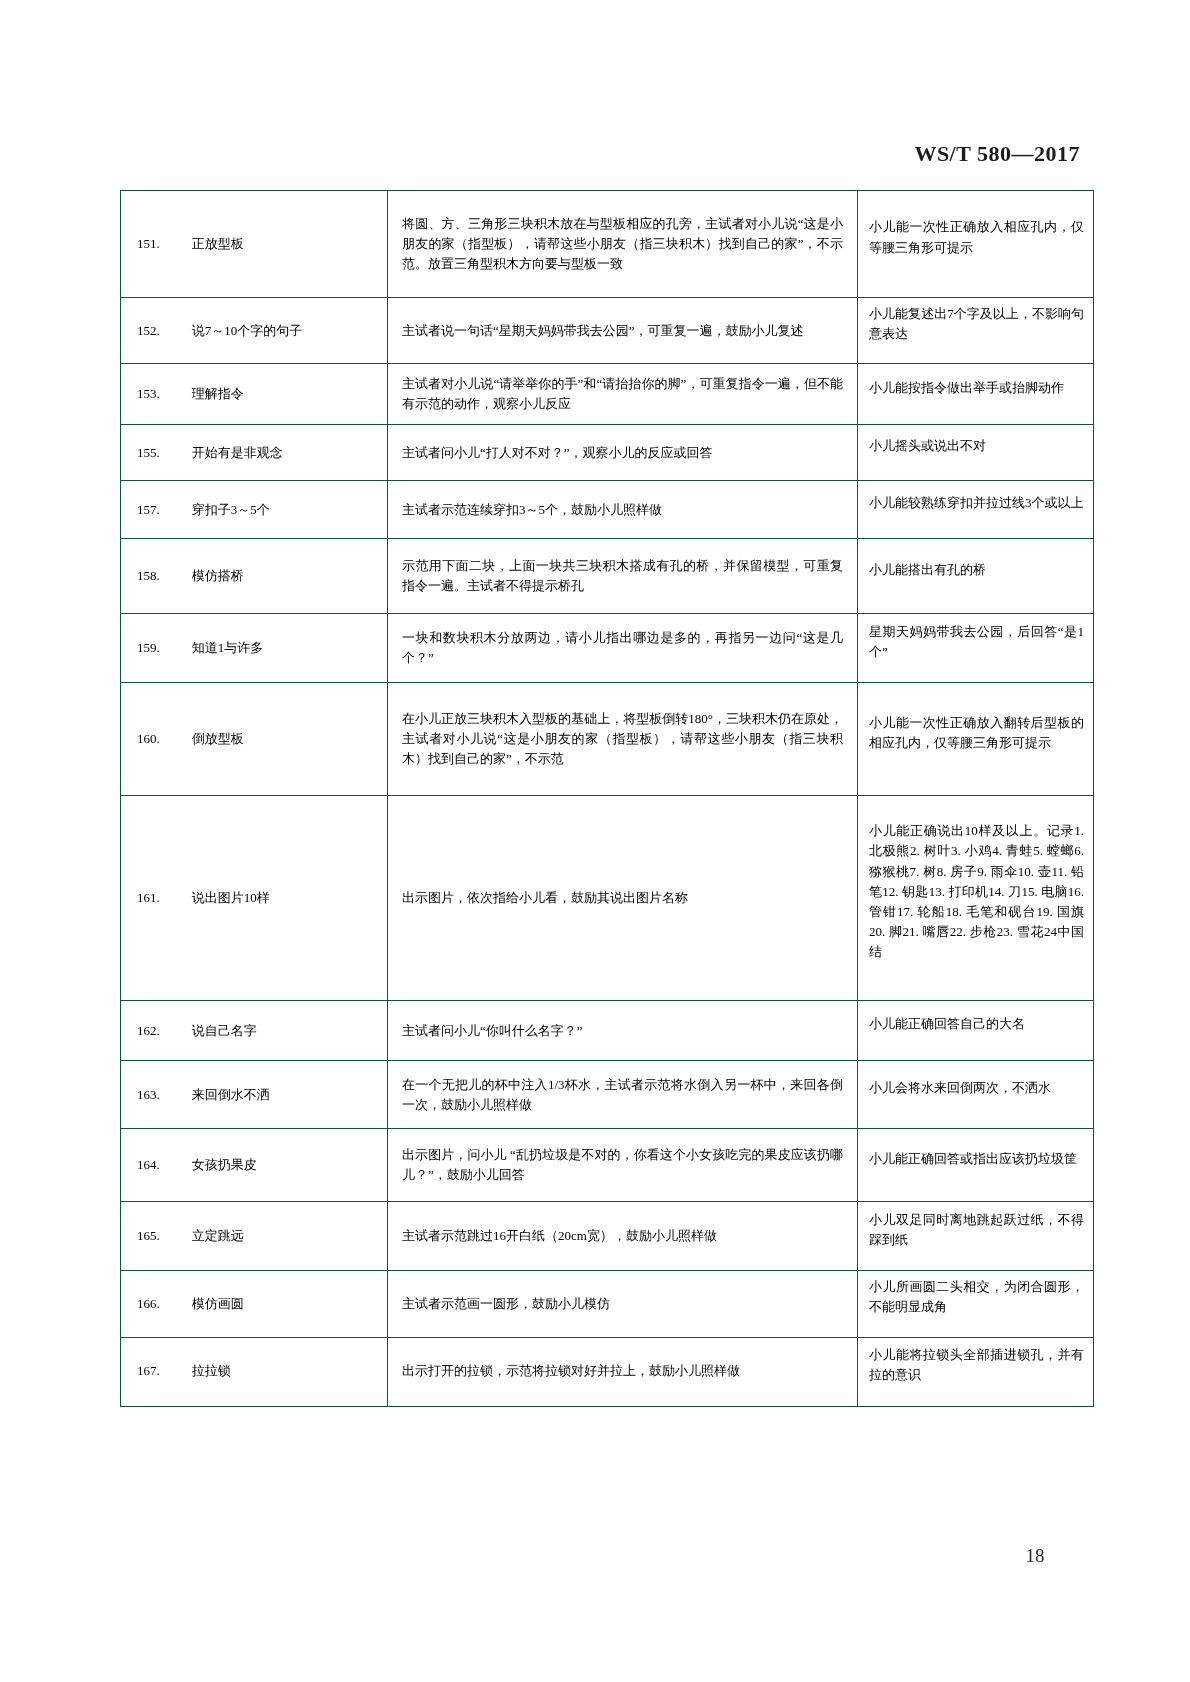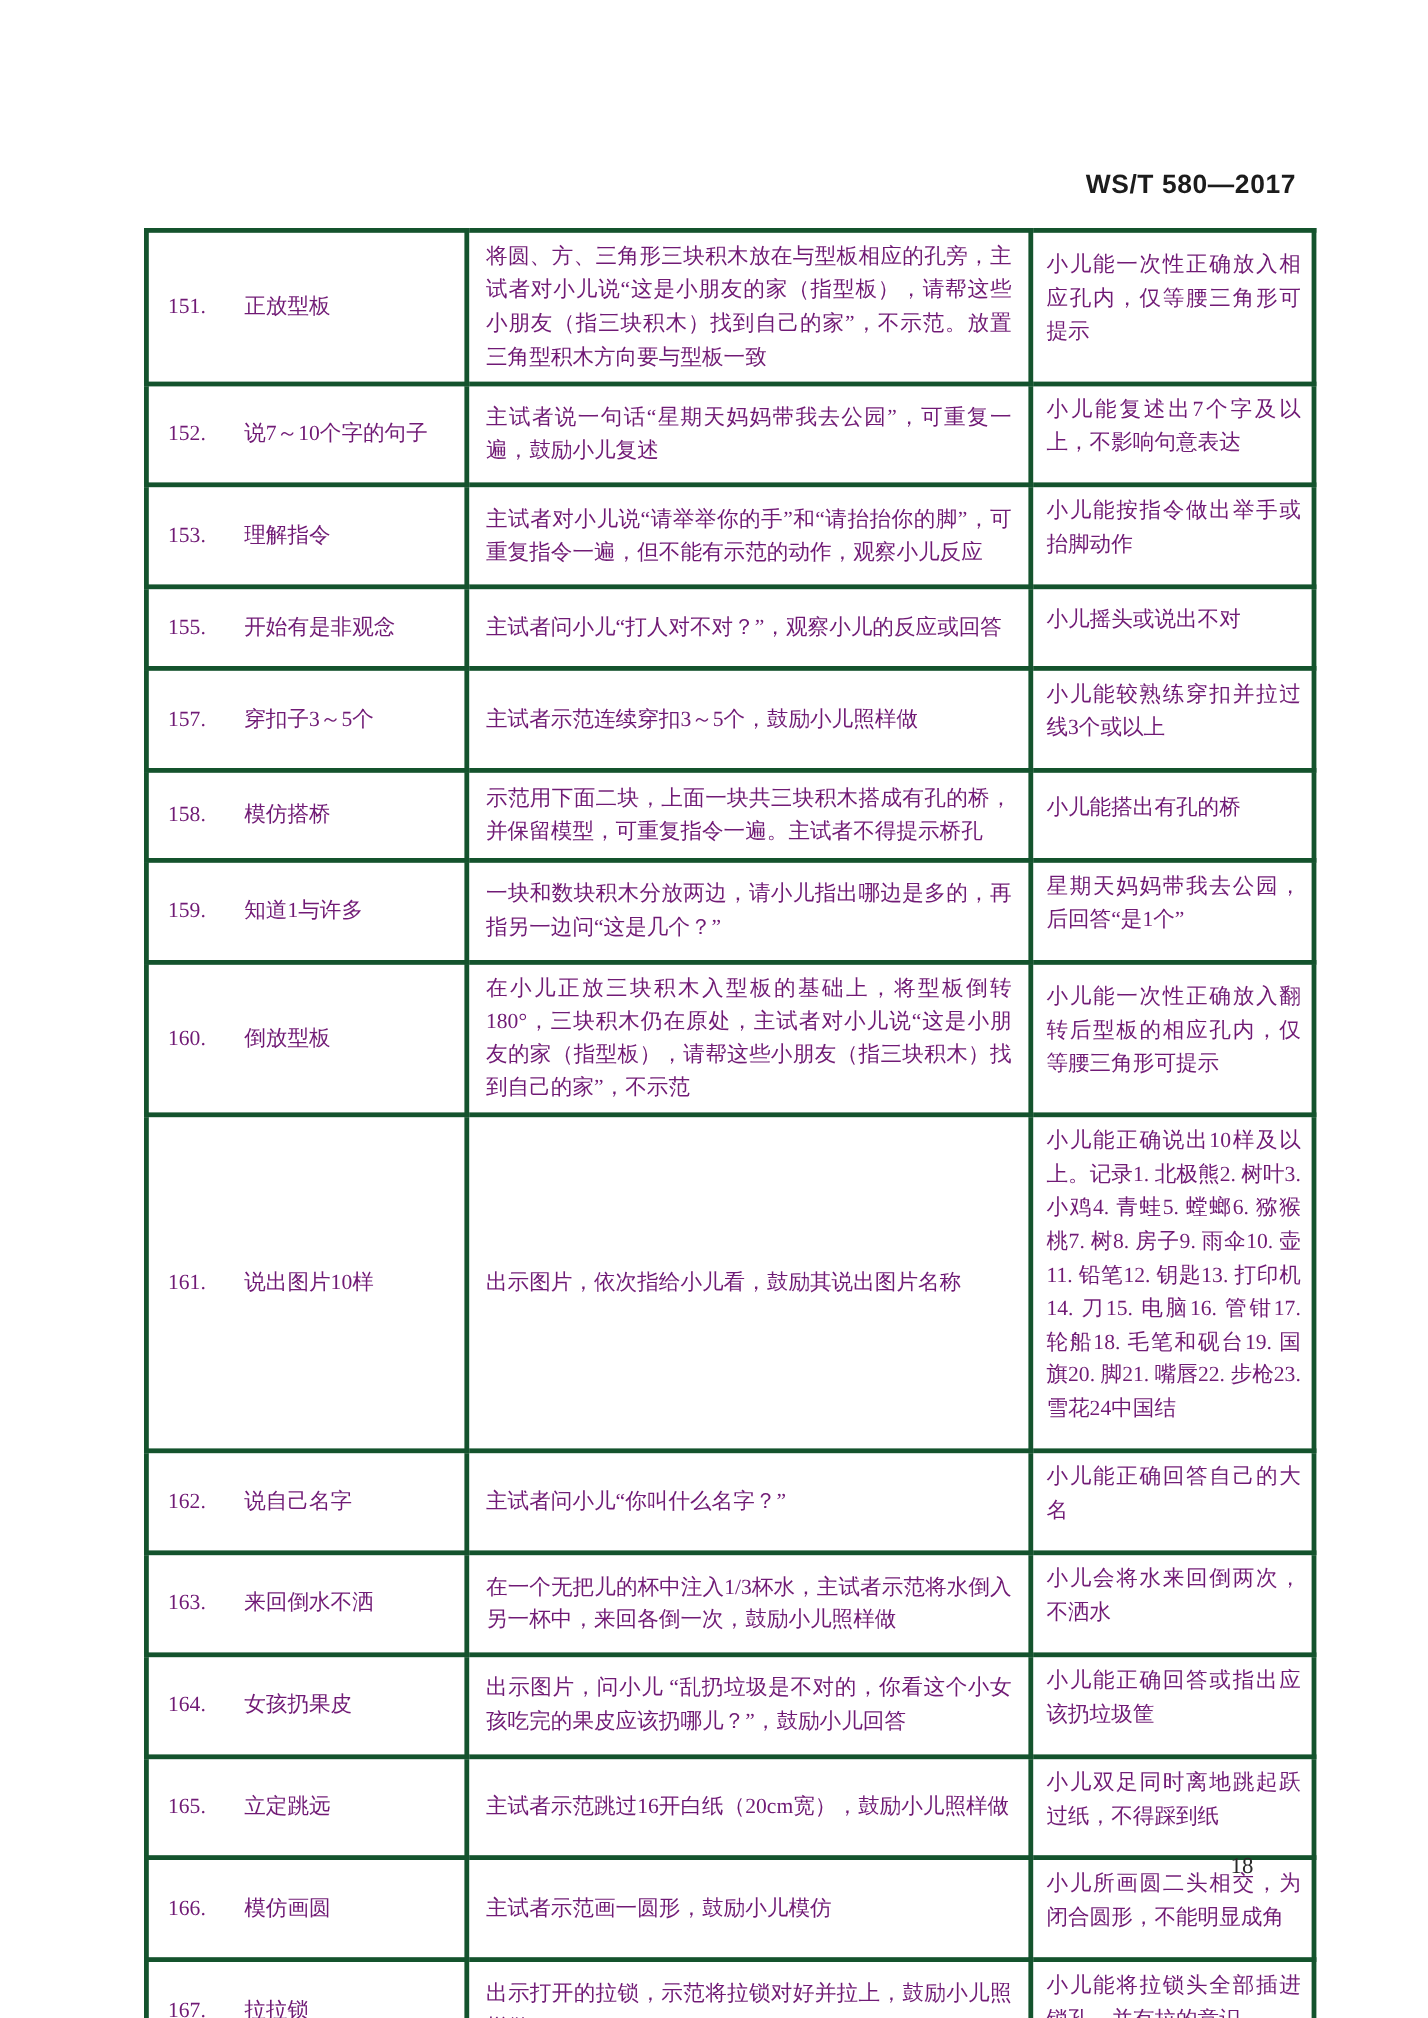--- a/index.html
+++ b/index.html
@@ -9,45 +9,45 @@
     position: relative;
     font-family: "Liberation Serif", serif;
     color: #262626;
   }
   .page { position: absolute; inset: 0; background: #ffffff; }
 
   .std-header {
     position: absolute;
     top: 141px; left: 0; width: 1080px;
     text-align: right;
-    font-family: Liberation Sans, sans-serif;
+    font-family: Liberation Serif, serif;
     font-size: 22px;
     font-weight: 700;
     letter-spacing: 0.5px;
     color: #1c1c1c;
     white-space: pre;
   }
 
   table.items-table {
     position: absolute;
     top: 190px; left: 120px;
     width: 973px;
     border-collapse: collapse;
     table-layout: fixed;
   }
   table.items-table col.c1 { width: 267px; }
   table.items-table col.c2 { width: 470px; }
   table.items-table col.c3 { width: 236px; }
 
   table.items-table td {
-    border: 4px solid #14532d;
+    border: 1px solid #14532d;
     vertical-align: middle;
-    font-size: 18px;
+    font-size: 13px;
     line-height: 1.55;
-    color: #701a75;
+    color: #000000;
   }
   td.item { padding: 4px 10px 4px 16px; white-space: nowrap; }
   td.item .num { display: inline-block; margin-right: 32px; }
   td.method { padding: 6px 14px 6px 14px; text-align: justify; }
   td.crit { padding: 6px 9px 19px 11px; text-align: justify; }
 
   .page-number {
     position: absolute;
     top: 1545px; left: 1010px;
     width: 50px;
@@ -78,21 +78,21 @@
       <tr style="height:55px">
         <td class="item"><span class="num">152.</span><span>说7～10个字的句子</span></td>
         <td class="method">主试者说一句话“星期天妈妈带我去公园”，可重复一遍，鼓励小儿复述</td>
         <td class="crit">小儿能复述出7个字及以上，不影响句意表达</td>
       </tr>
       <tr style="height:61px">
         <td class="item"><span class="num">153.</span><span>理解指令</span></td>
         <td class="method">主试者对小儿说“请举举你的手”和“请抬抬你的脚”，可重复指令一遍，但不能有示范的动作，观察小儿反应</td>
         <td class="crit">小儿能按指令做出举手或抬脚动作</td>
       </tr>
-      <tr style="height:68px">
+      <tr style="height:56px">
         <td class="item"><span class="num">155.</span><span>开始有是非观念</span></td>
         <td class="method">主试者问小儿“打人对不对？”，观察小儿的反应或回答</td>
         <td class="crit">小儿摇头或说出不对</td>
       </tr>
       <tr style="height:58px">
         <td class="item"><span class="num">157.</span><span>穿扣子3～5个</span></td>
         <td class="method">主试者示范连续穿扣3～5个，鼓励小儿照样做</td>
         <td class="crit">小儿能较熟练穿扣并拉过线3个或以上</td>
       </tr>
       <tr style="height:75px">

